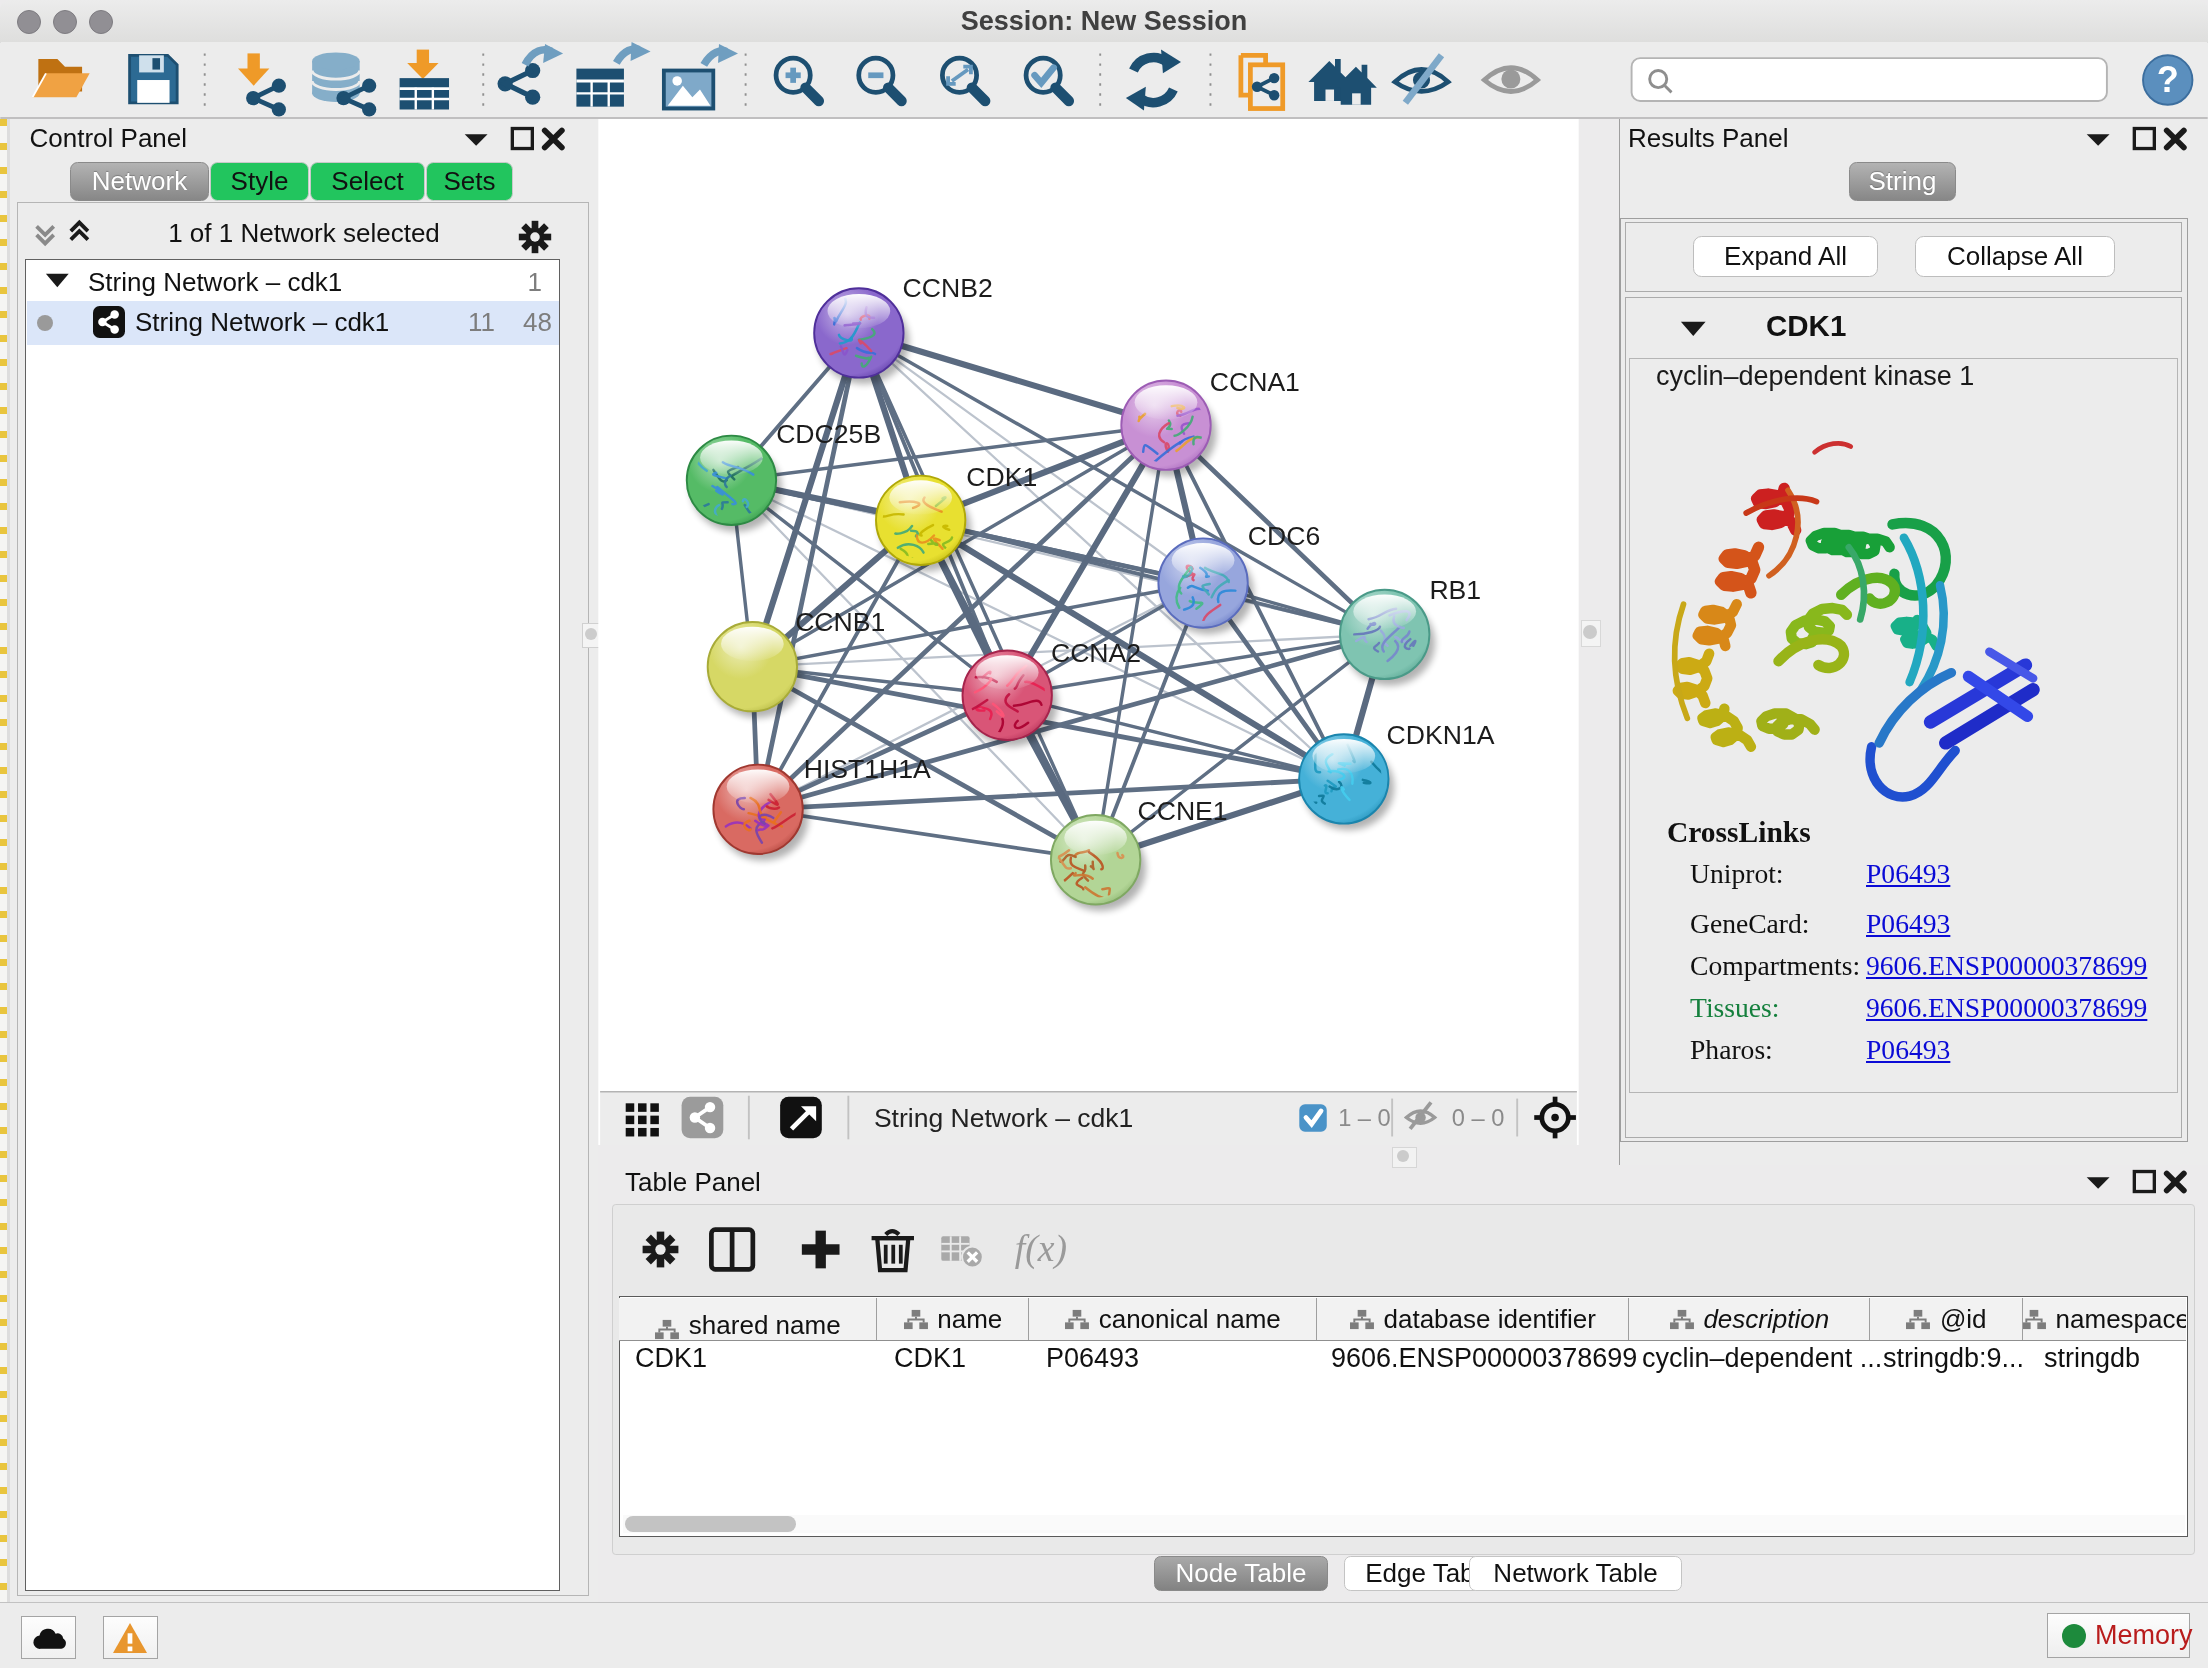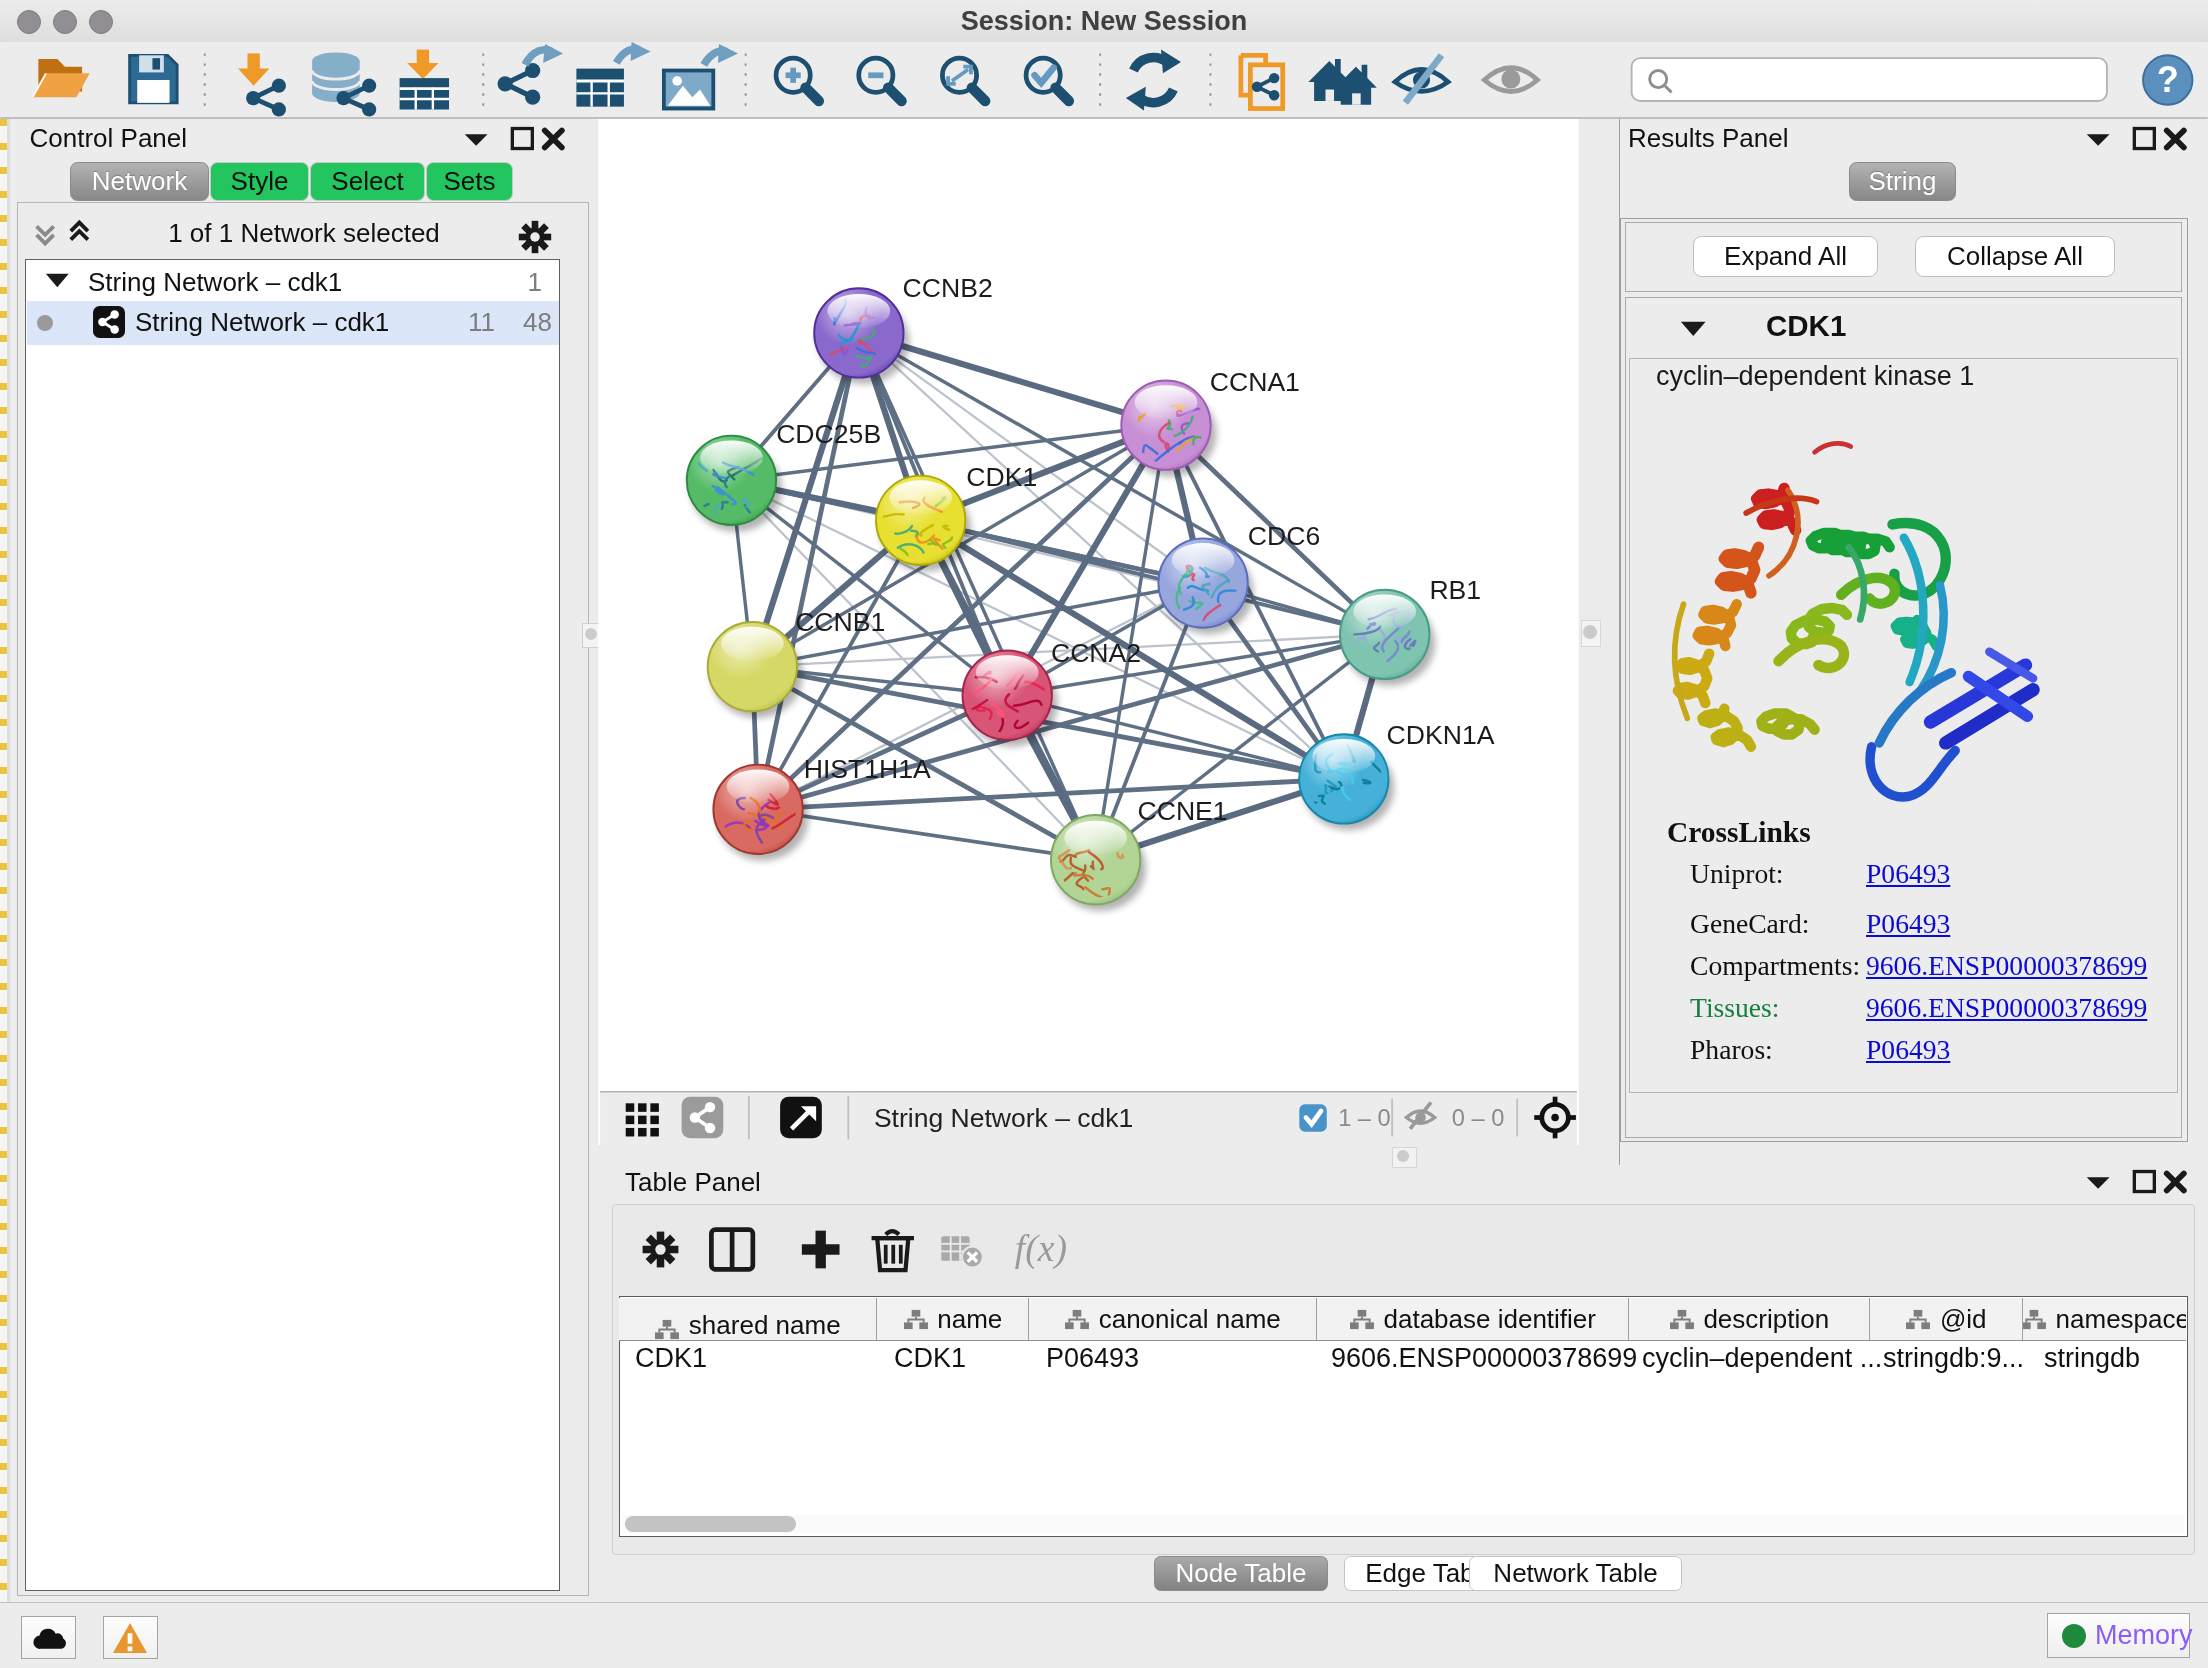--- a/index.html
+++ b/index.html
@@ -837,21 +837,21 @@
       <svg width="25" height="23" viewBox="0 0 26 24" style="margin-right:9.5px;flex:none;">
 <g fill="#7d7d7d">
           <rect x="9" y="2" width="9" height="7"></rect>
           <rect x="1" y="15" width="9" height="7"></rect>
           <rect x="17" y="15" width="9" height="7"></rect>
         </g>
 <g stroke="#7d7d7d" stroke-width="2" fill="none">
           <path d="M13.5,9 v3 M5.5,15 v-3 h16 v3"></path>
         </g>
       </svg>
-      <span style="white-space:nowrap;">description</span>
+      <span style="white-space:nowrap;font-style:italic;">description</span>
     </div>
     <div style="position:absolute;left:1250px;top:0;width:153px;height:43px;border-left:1.4px solid #9f9f9f;box-sizing:border-box;display:flex;align-items:center;justify-content:center;overflow:hidden;">
       <svg width="25" height="23" viewBox="0 0 26 24" style="margin-right:9.5px;flex:none;">
 <g fill="#7d7d7d">
           <rect x="9" y="2" width="9" height="7"></rect>
           <rect x="1" y="15" width="9" height="7"></rect>
           <rect x="17" y="15" width="9" height="7"></rect>
         </g>
 <g stroke="#7d7d7d" stroke-width="2" fill="none">
           <path d="M13.5,9 v3 M5.5,15 v-3 h16 v3"></path>
@@ -892,14 +892,14 @@
  <path d="M10,26 a7,7 0 0 1 -1,-14 a9,9 0 0 1 17,-2 a6,6 0 0 1 8,5 a6,6 0 0 1 -2,11 z" fill="#111"></path>
 </svg>
 <div class="abs" style="left:103px;top:1616px;width:55px;height:43px;background:linear-gradient(#fdfdfd,#f0f0f0);border:1.9px solid #a4a4a4;box-sizing:border-box;"></div>
 <svg class="abs" style="left:111px;top:1621px;" width="38" height="34" viewBox="0 0 40 36">
  <path d="M20,2 L38,34 L2,34 Z" fill="#e8962e"></path>
  <rect x="17.5" y="13" width="5" height="11" fill="#fff"></rect>
     <rect x="17.5" y="27" width="5" height="5" fill="#fff"></rect>
 </svg>
 <div class="abs" style="left:2047px;top:1613px;width:143px;height:45px;background:linear-gradient(#fdfdfd,#eeeeee);border:1.9px solid #a4a4a4;box-sizing:border-box;"></div>
 <div class="abs" style="left:2062px;top:1624px;width:24px;height:24px;border-radius:50%;background:#1d8a3c;"></div>
-<div class="abs" style="left:2095px;top:1616px;height:39px;display:flex;align-items:center;font-size:27px;color:#8b5cf6;">Memory</div>
+<div class="abs" style="left:2095px;top:1616px;height:39px;display:flex;align-items:center;font-size:27px;color:#b91c1c;">Memory</div>
 
 
 </body></html>

